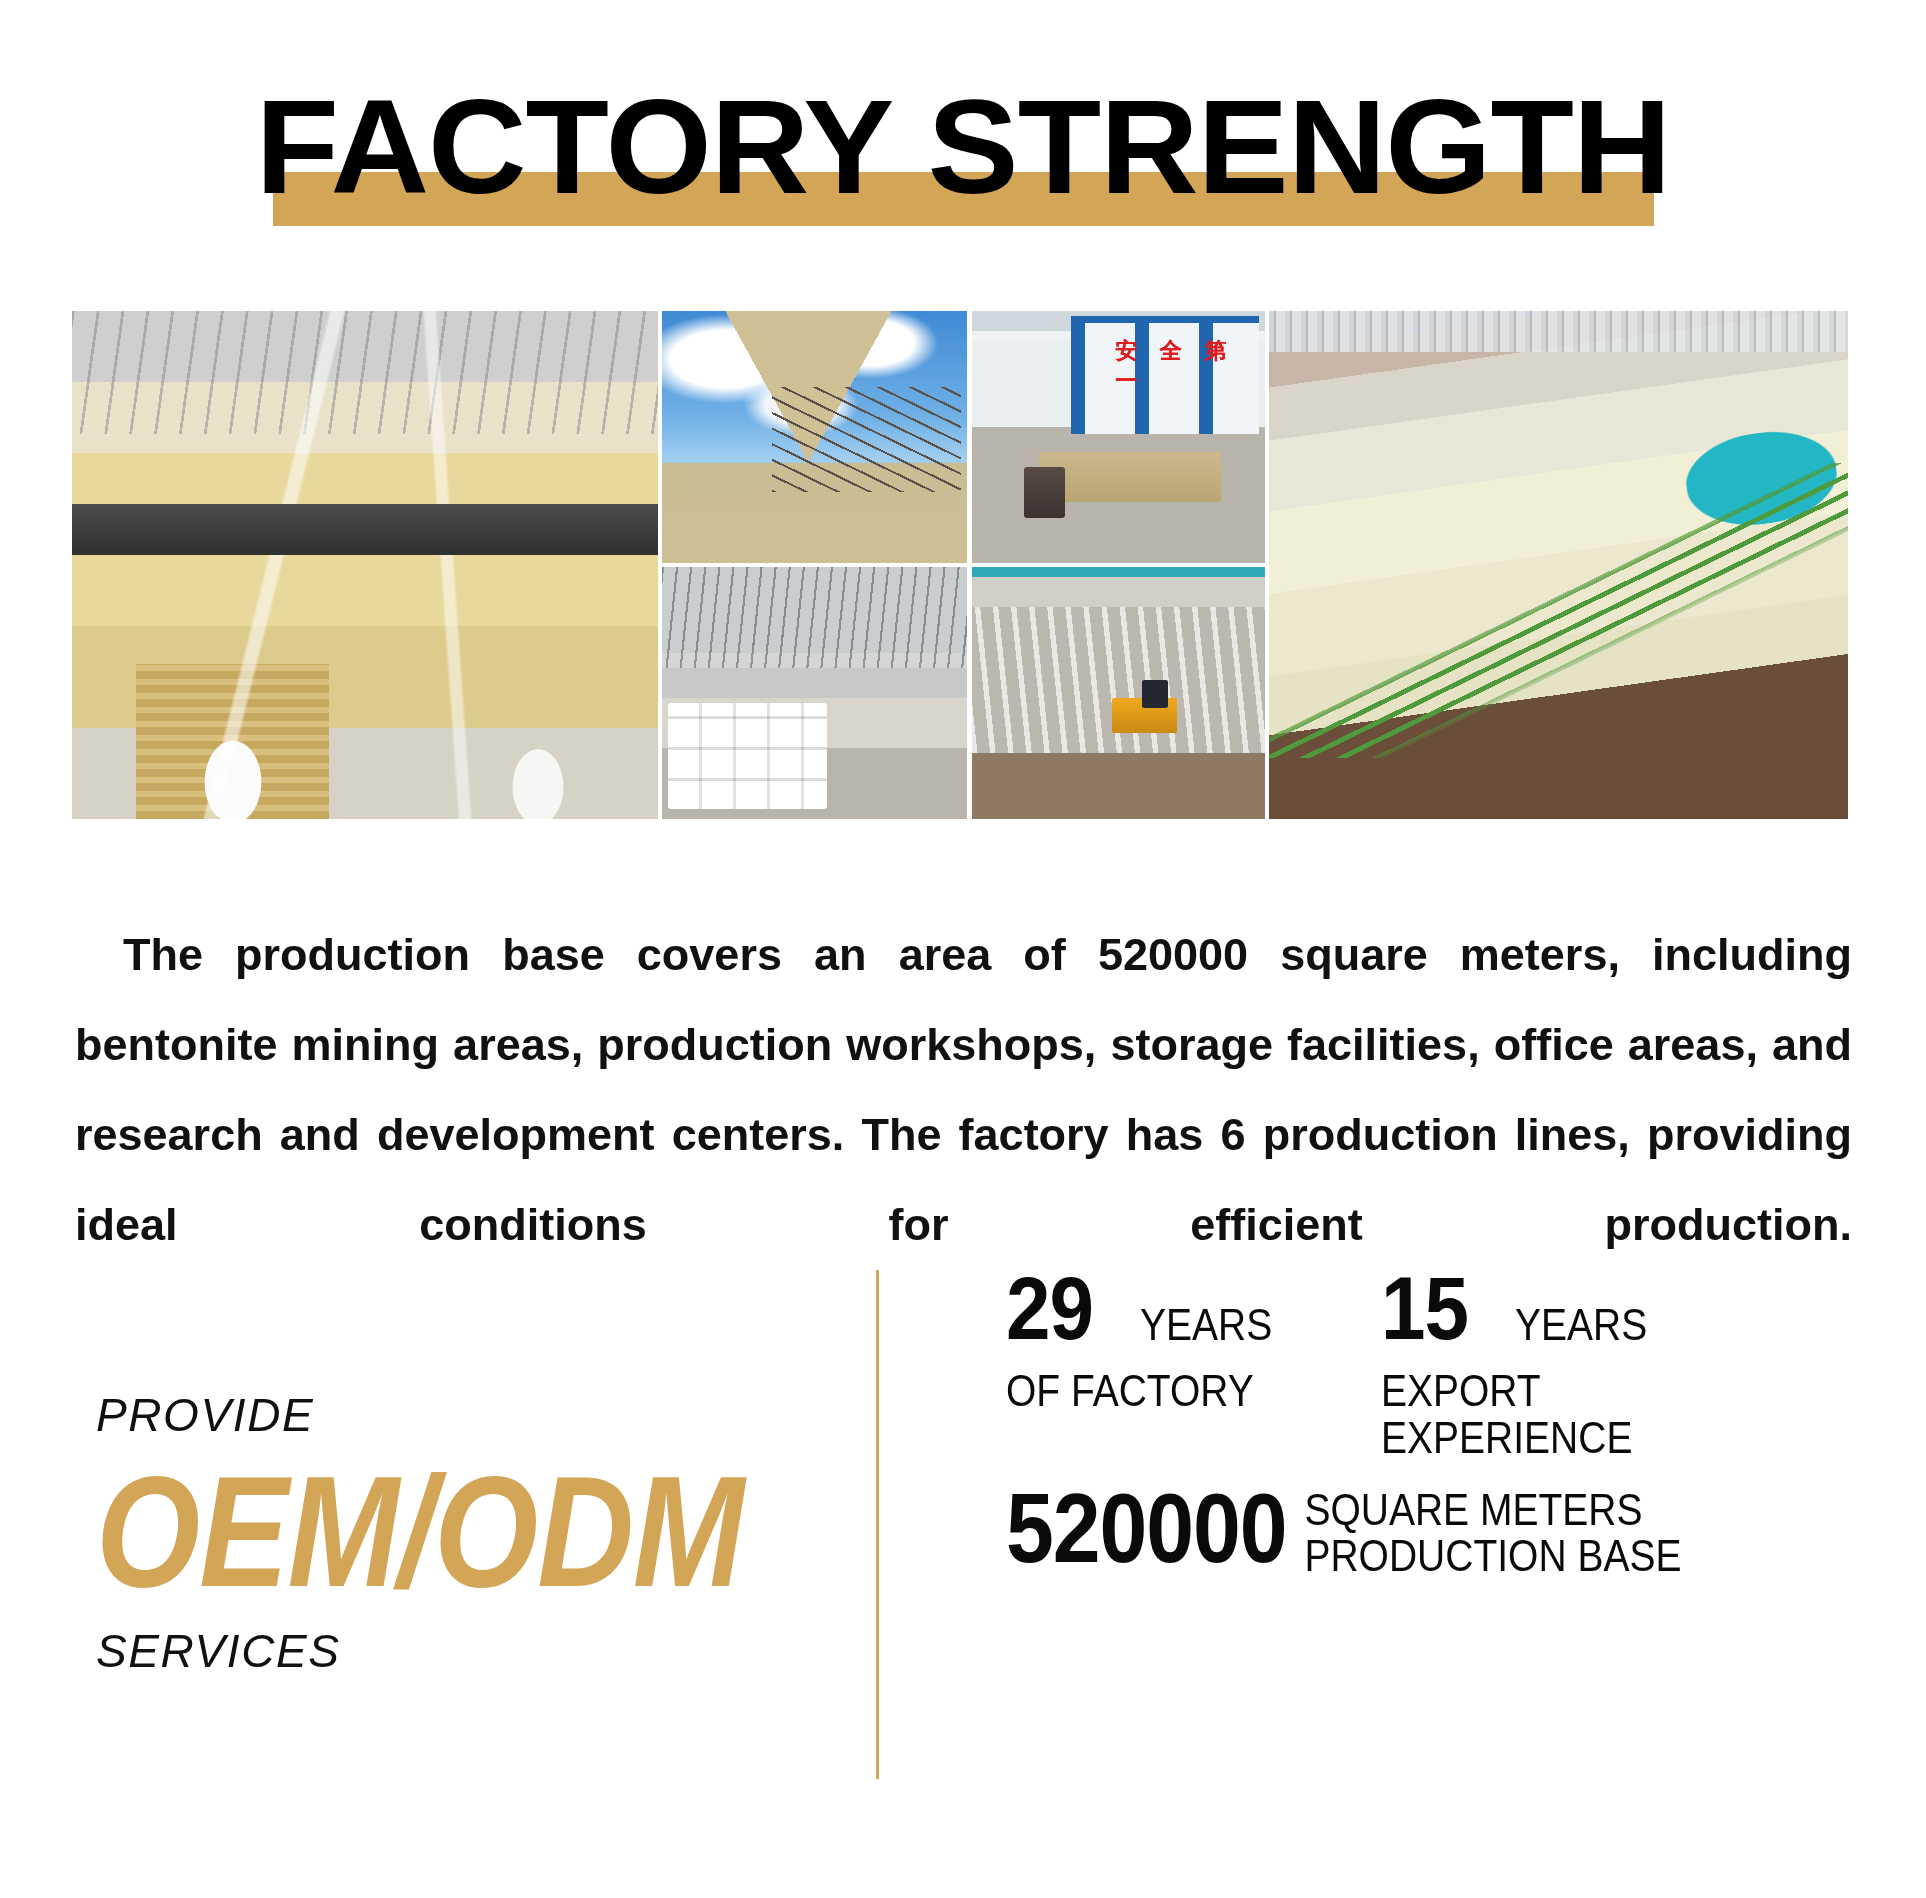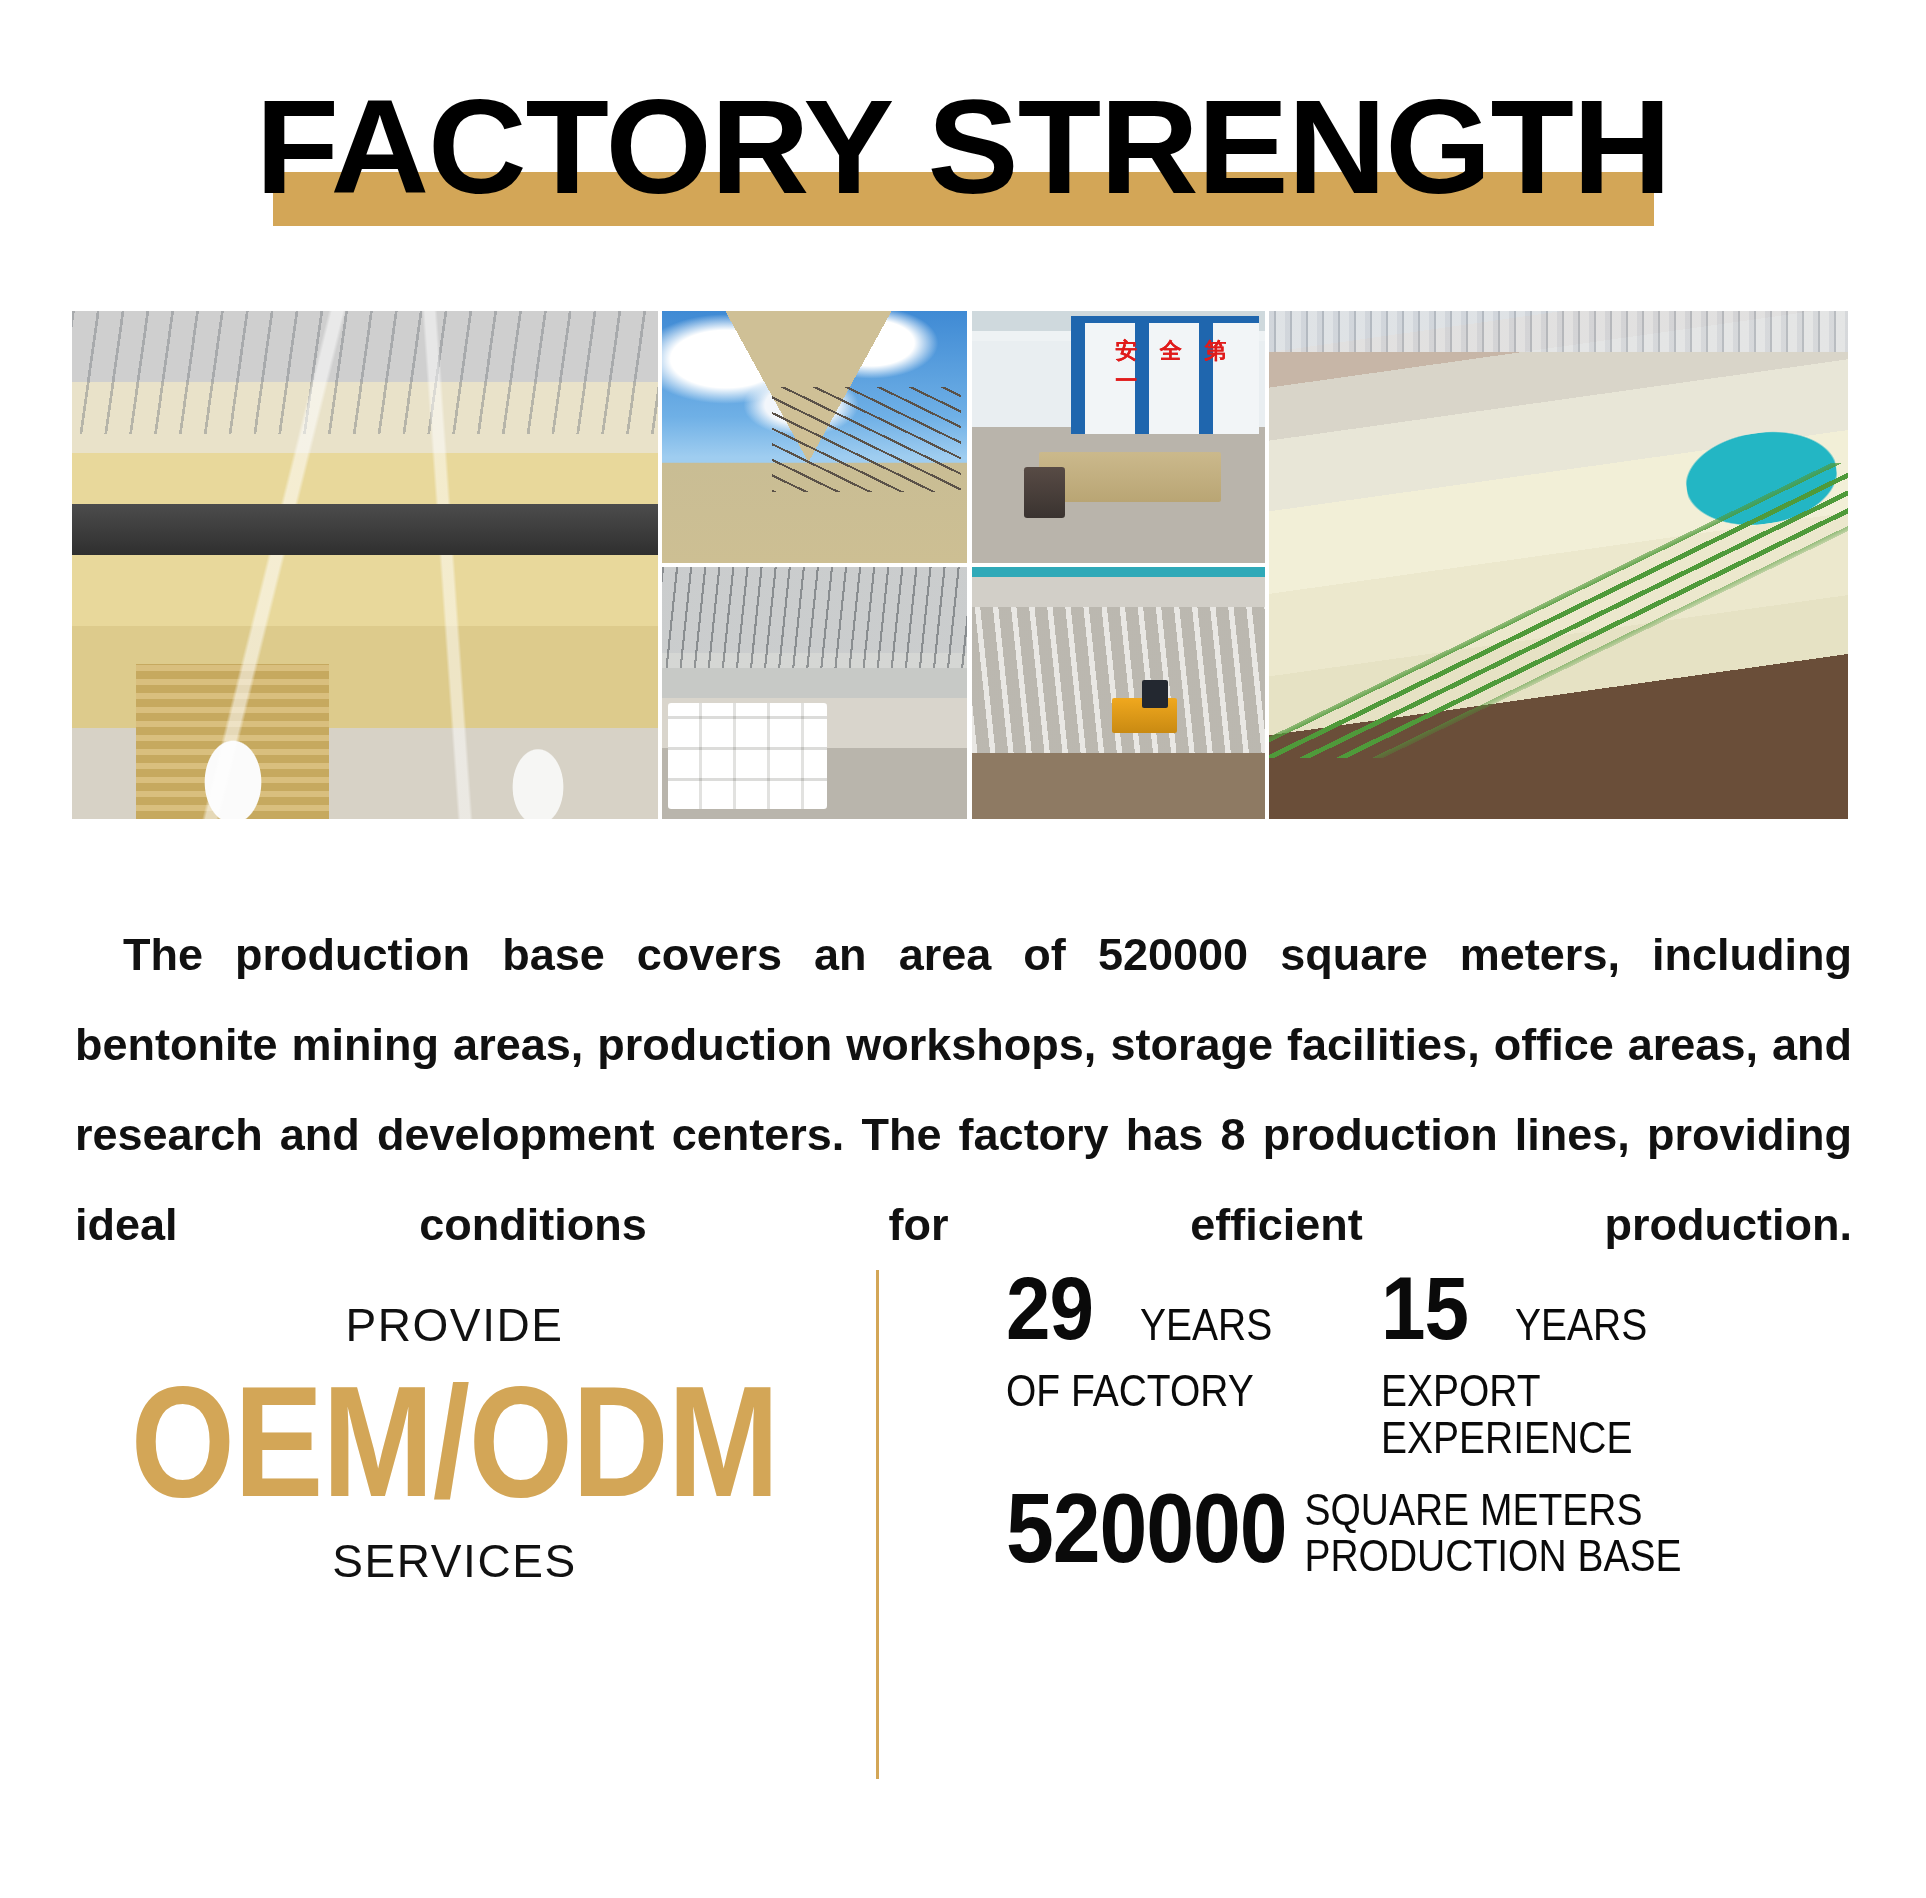--- a/index.html
+++ b/index.html
@@ -189,21 +189,21 @@
     transform:scaleX(1.0);
   }
   .para::after{content:"";display:inline-block;width:100%;}
 
   .divider{
     position:absolute;left:876px;top:1270px;width:2.7px;height:509px;
     background:#D3A657;
   }
 
   .oem{
-    position:absolute;left:96px;top:1298px;width:717px;text-align:center;
+    position:absolute;left:96px;top:1388px;width:717px;font-style:italic;
   }
   .oem-top,.oem-bot{
     font-family:"Liberation Sans Narrow","Liberation Sans",sans-serif;
     font-weight:normal;font-size:46px;line-height:54px;color:#111111;
     letter-spacing:1.6px;
   }
   .oem-main{
     font-family:"Liberation Sans Narrow","Liberation Sans",sans-serif;
     font-weight:bold;font-size:134px;line-height:144px;color:#D3A657;
     letter-spacing:-1.1px;margin:18px 0 18px 0;
@@ -283,21 +283,21 @@
     </div>
 
     <div class="gal-col col-d">
       <div class="ph full p-mine">
         <div class="skyline"></div>
       </div>
     </div>
 
   </div>
 
-  <div class="para">The production base covers an area of 520000 square meters, including bentonite mining areas, production workshops, storage facilities, office areas, and research and development centers. The factory has 8 production lines, providing ideal conditions for efficient production.</div>
+  <div class="para">The production base covers an area of 520000 square meters, including bentonite mining areas, production workshops, storage facilities, office areas, and research and development centers. The factory has 6 production lines, providing ideal conditions for efficient production.</div>
 
   <div class="divider"></div>
 
   <div class="oem">
     <div class="oem-top">PROVIDE</div>
     <div class="oem-main">OEM/ODM</div>
     <div class="oem-bot">SERVICES</div>
   </div>
 
   <div class="stats">

